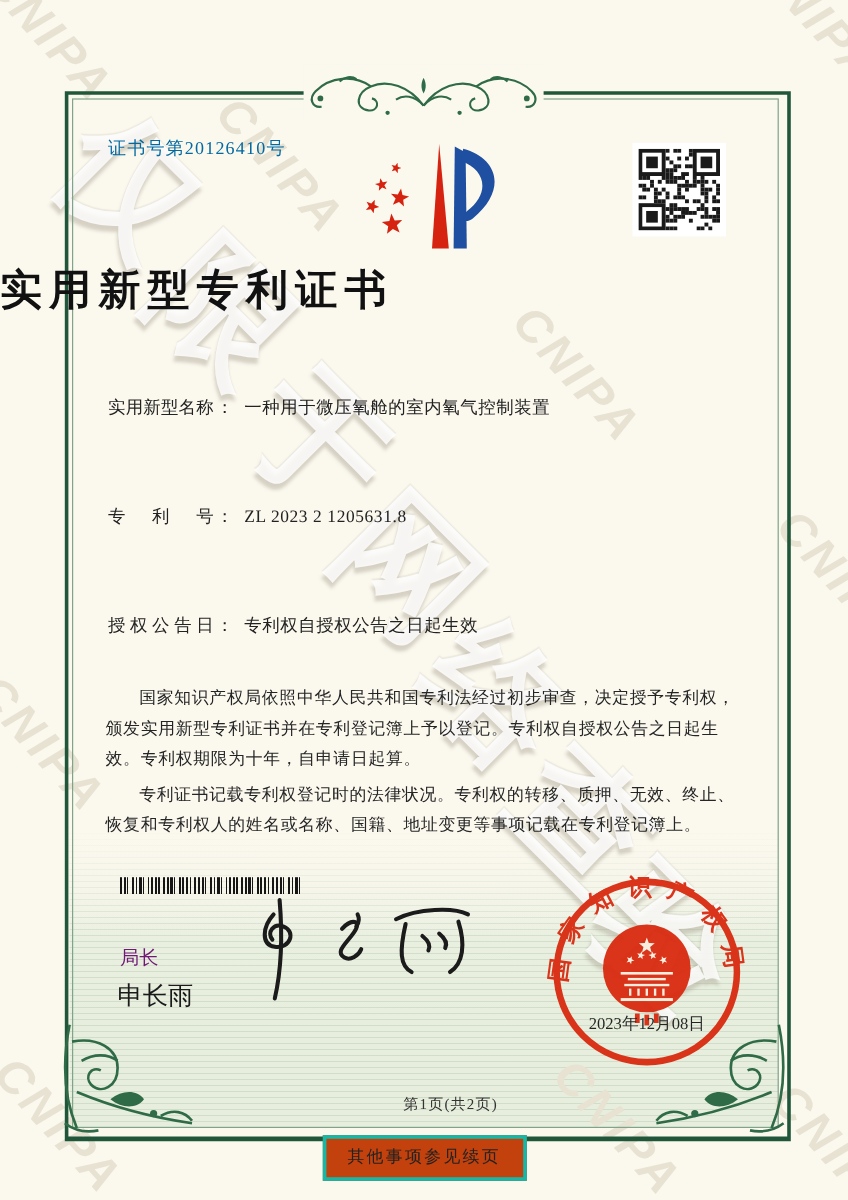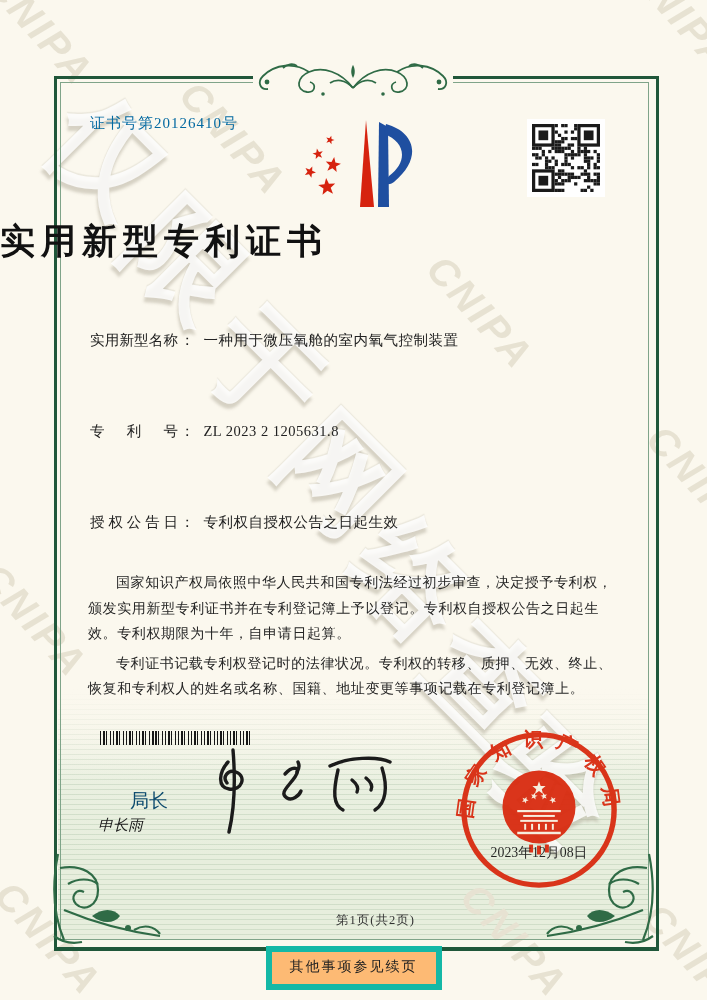--- a/index.html
+++ b/index.html
@@ -58,31 +58,31 @@
   .g2{position:absolute;left:280px;top:0;}
 
   .paras{position:absolute;left:88px;top:570px;width:536px;font-size:14px;
       line-height:25.5px;letter-spacing:0.6px;color:#252525;}
   .paras p{margin:0 0 4px 0;text-indent:2em;}
 
   .barcode{position:absolute;left:100px;top:731px;width:152px;height:14px;
      background:repeating-linear-gradient(90deg,#161616 0 1.5px,rgba(0,0,0,0) 1.5px 3px,
        #161616 3px 5px,rgba(0,0,0,0) 5px 6px,#161616 6px 7px,rgba(0,0,0,0) 7px 10px,
        #161616 10px 11.5px,rgba(0,0,0,0) 11.5px 13px);}
-  .director-title{position:absolute;left:100px;top:788px;font-size:19px;
-     font-family:"Liberation Sans","DejaVu Sans",sans-serif;color:#0c4a6e;margin-left:30px;}
-  .director-name{position:absolute;left:98px;top:816px;font-size:15px;
-     font-family:"Liberation Sans","DejaVu Sans",sans-serif;color:#1a1a1a;font-style:italic;}
+  .director-title{position:absolute;left:100px;top:788px;font-size:16px;
+     font-family:"Liberation Sans","DejaVu Sans",sans-serif;color:#701a75;}
+  .director-name{position:absolute;left:98px;top:816px;font-size:21px;
+     font-family:"Liberation Sans","DejaVu Sans",sans-serif;color:#1a1a1a;}
   .signature{position:absolute;left:190px;top:742px;}
   .seal{position:absolute;left:455px;top:726px;opacity:0.95;}
 
   .page-num{position:absolute;left:0;right:0;top:912px;text-align:center;
      font-size:12.5px;letter-spacing:1px;color:#333;padding-left:44px;}
   .cont-note{position:absolute;left:50%;top:946px;transform:translateX(-50%);
-     background:#fdba74;border:6px solid #14b8a6;padding:6px 18px 8px;
+     background:#c2410c;border:3px solid #14b8a6;padding:6px 18px 8px;
      font-size:14px;letter-spacing:2px;color:#222;white-space:nowrap;}
 </style>
 </head>
 <body>
 
 <div class="page">
 
   <div class="green-panel"></div>
 
   <div class="wm-layer">

